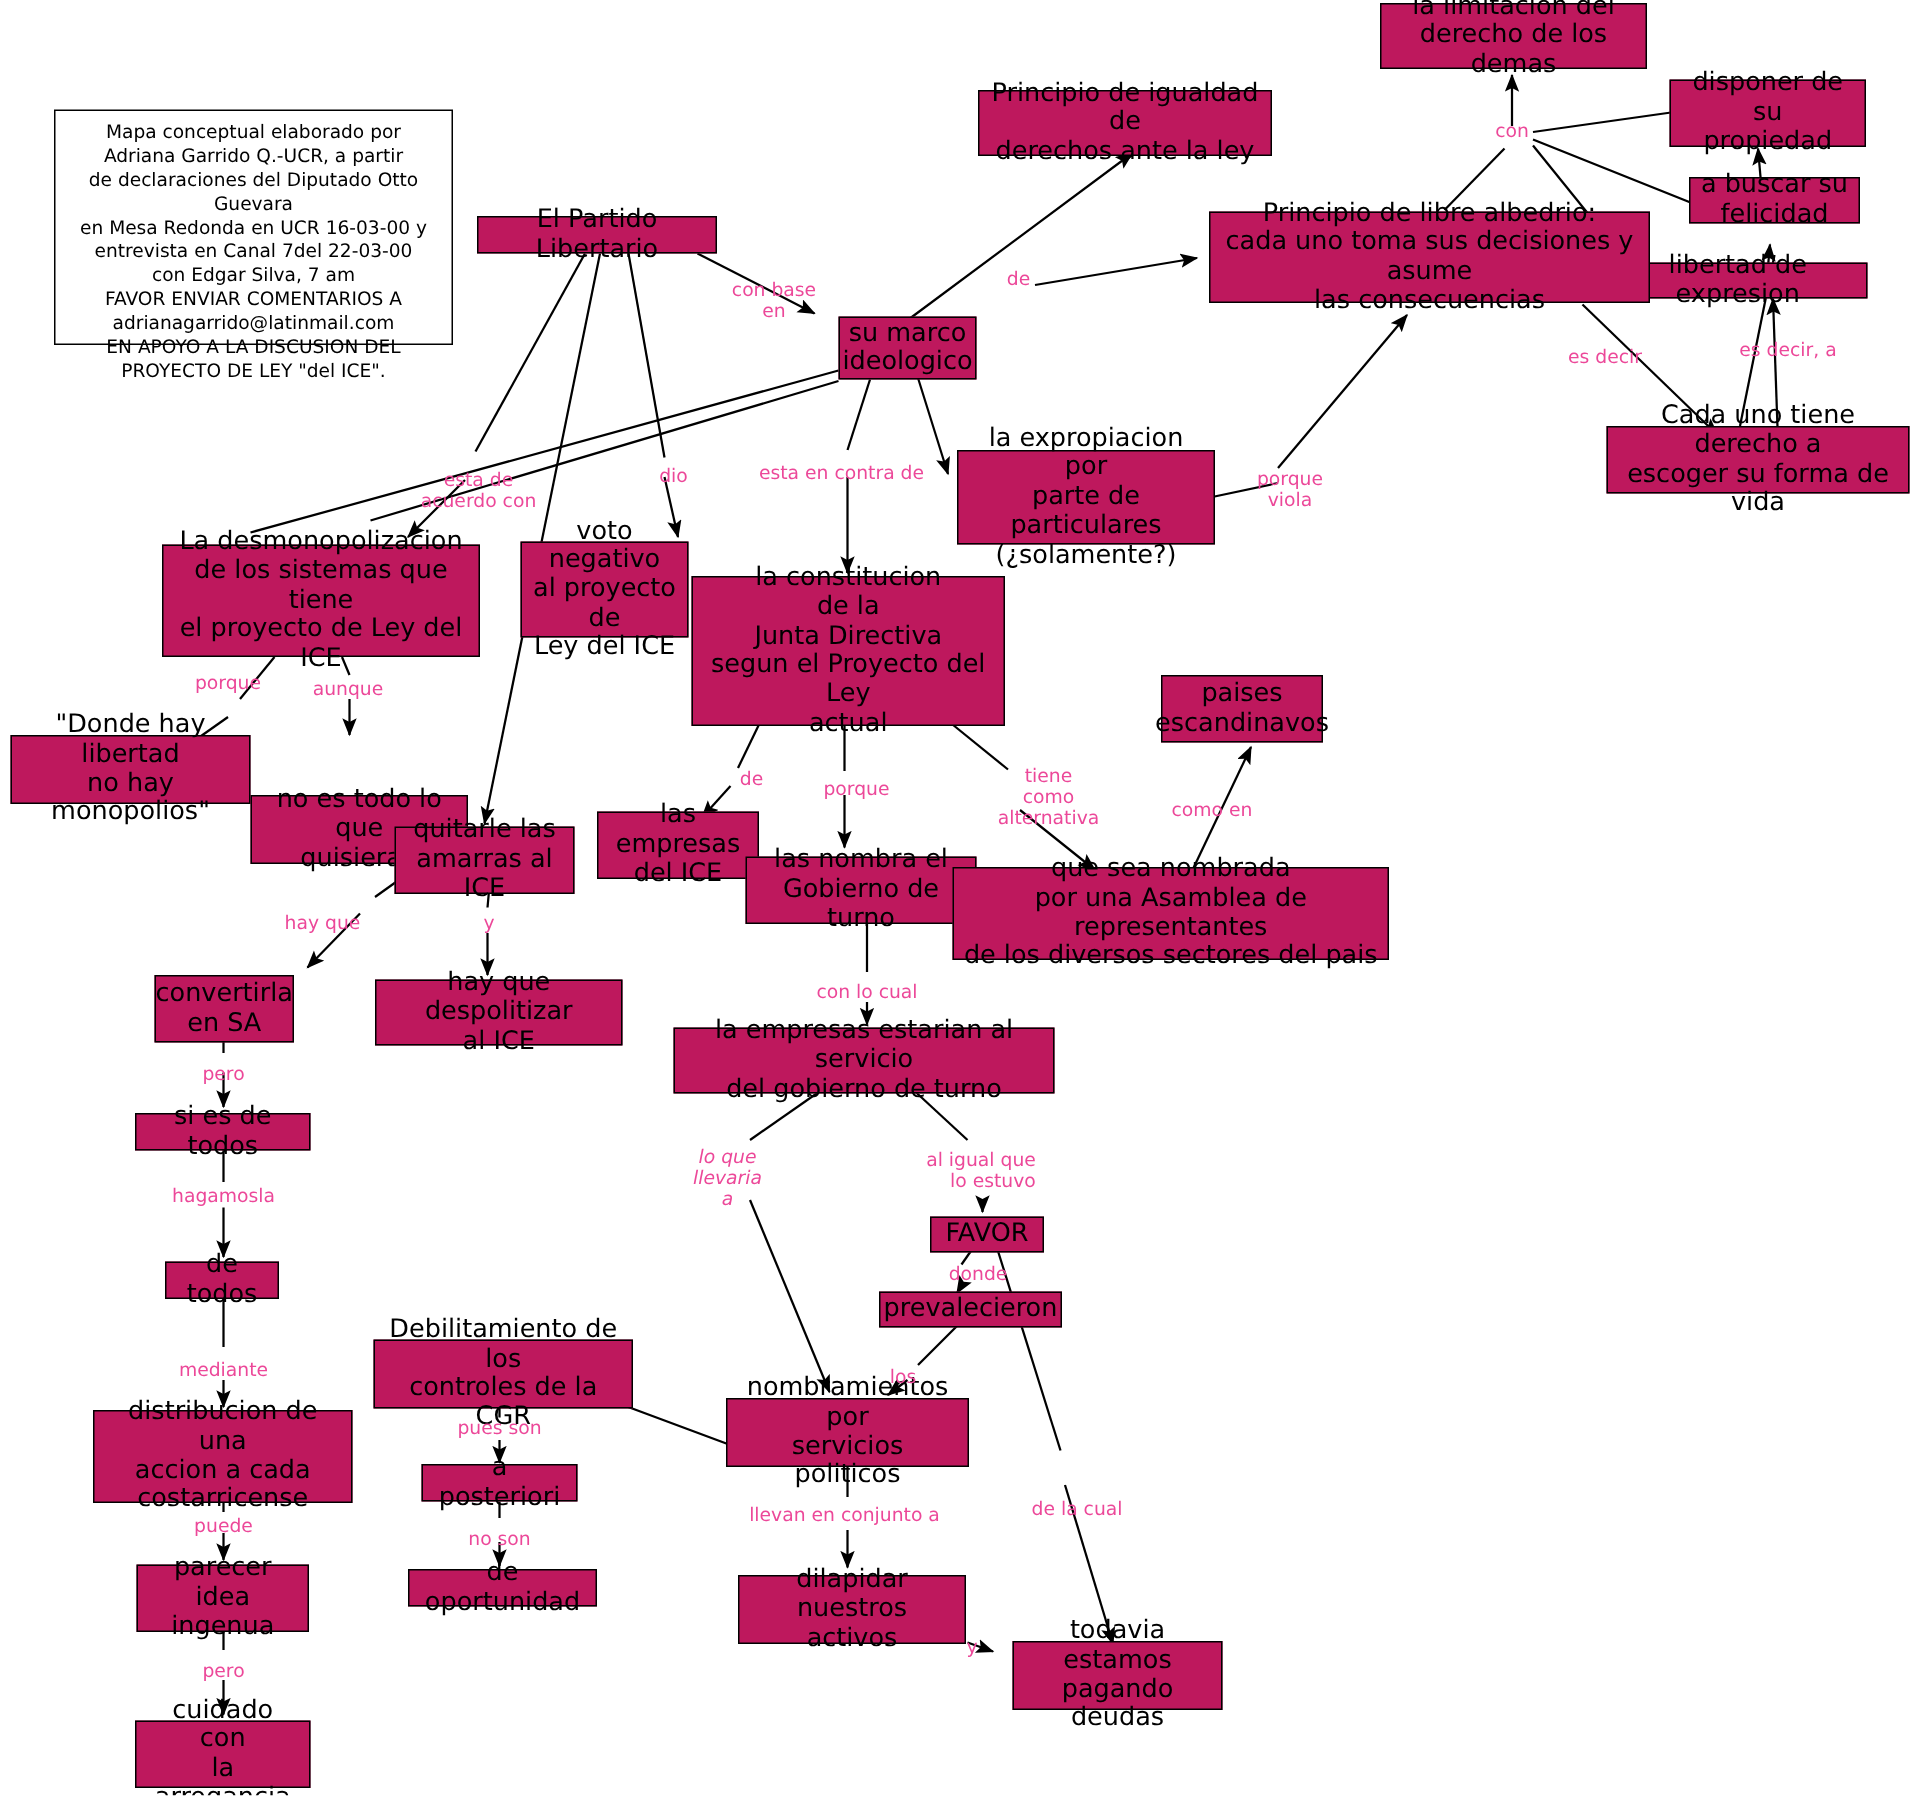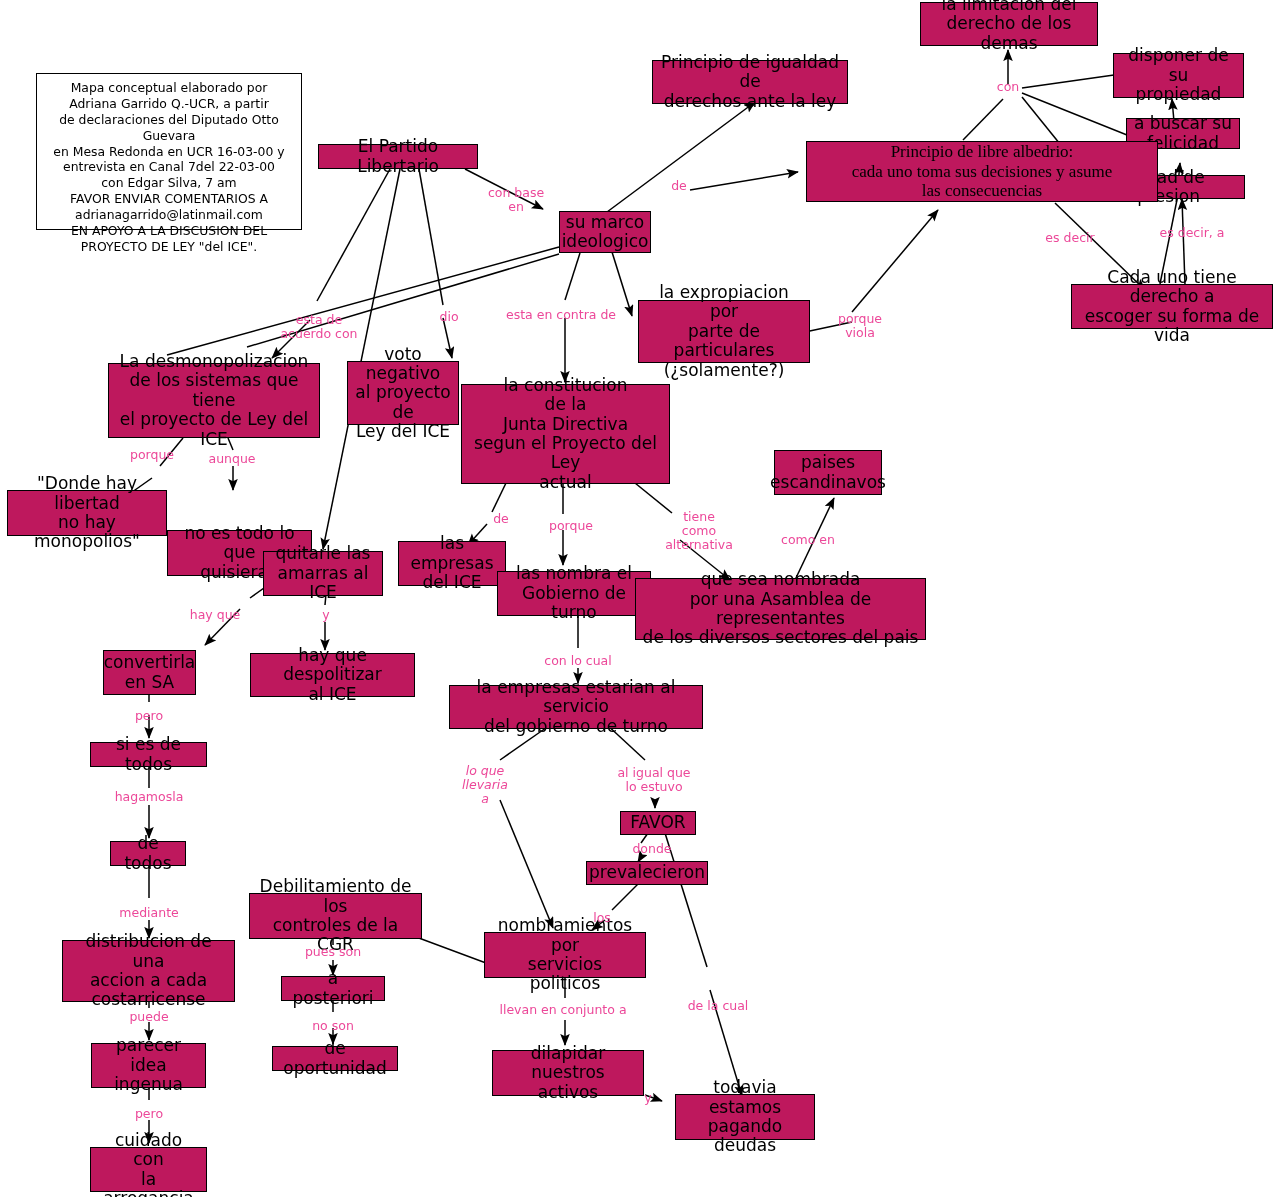--- a/index.html
+++ b/index.html
@@ -191,21 +191,21 @@
 derecho de los demas</div>
 
   <div class="node" style="left:1113px;top:53px;width:131px;height:45px;">disponer de su
 propiedad</div>
 
   <div class="node" style="left:1126px;top:118px;width:114px;height:31px;">a buscar su
 felicidad</div>
 
   <div class="node" style="left:1072px;top:175px;width:173px;height:24px;">libertad de expresion</div>
 
-  <div class="node" style="left:806px;top:141px;width:352px;height:61px;font-family:Liberation Serif, serif;">Principio de libre albedrio:
+  <div class="node" style="left:806px;top:141px;width:294px;height:61px;">Principio de libre albedrio:
 cada uno toma sus decisiones y asume
 las consecuencias</div>
 
   <div class="node" style="left:1071px;top:284px;width:202px;height:45px;">Cada uno tiene derecho a
 escoger su forma de vida</div>
 
   <div class="node" style="left:559px;top:211px;width:92px;height:42px;">su marco
 ideologico</div>
 
   <div class="node" style="left:638px;top:300px;width:172px;height:63px;">la expropiacion por
@@ -315,21 +315,21 @@
   <div class="lbl" style="left:326px;top:615px;">y</div>
   <div class="lbl" style="left:149px;top:716px;">pero</div>
   <div class="lbl" style="left:149px;top:797px;">hagamosla</div>
   <div class="lbl" style="left:149px;top:913px;">mediante</div>
   <div class="lbl" style="left:149px;top:1017px;">puede</div>
   <div class="lbl" style="left:149px;top:1114px;">pero</div>
   <div class="lbl" style="left:578px;top:661px;">con lo cual</div>
   <div class="lbl" style="left:485px;top:785px;font-style:italic;">lo que
 llevaria
 a</div>
-  <div class="lbl" style="left:654px;top:780px;">al igual  que
+  <div class="lbl" style="left:654px;top:780px;text-align:right;">al igual  que
 lo estuvo</div>
   <div class="lbl" style="left:652px;top:849px;">donde</div>
   <div class="lbl" style="left:602px;top:918px;">los</div>
   <div class="lbl" style="left:333px;top:952px;">pues son</div>
   <div class="lbl" style="left:333px;top:1026px;">no son</div>
   <div class="lbl" style="left:563px;top:1010px;">llevan en conjunto a</div>
   <div class="lbl" style="left:718px;top:1006px;">de la cual</div>
   <div class="lbl" style="left:648px;top:1098px;">y</div>
 
 </div>

